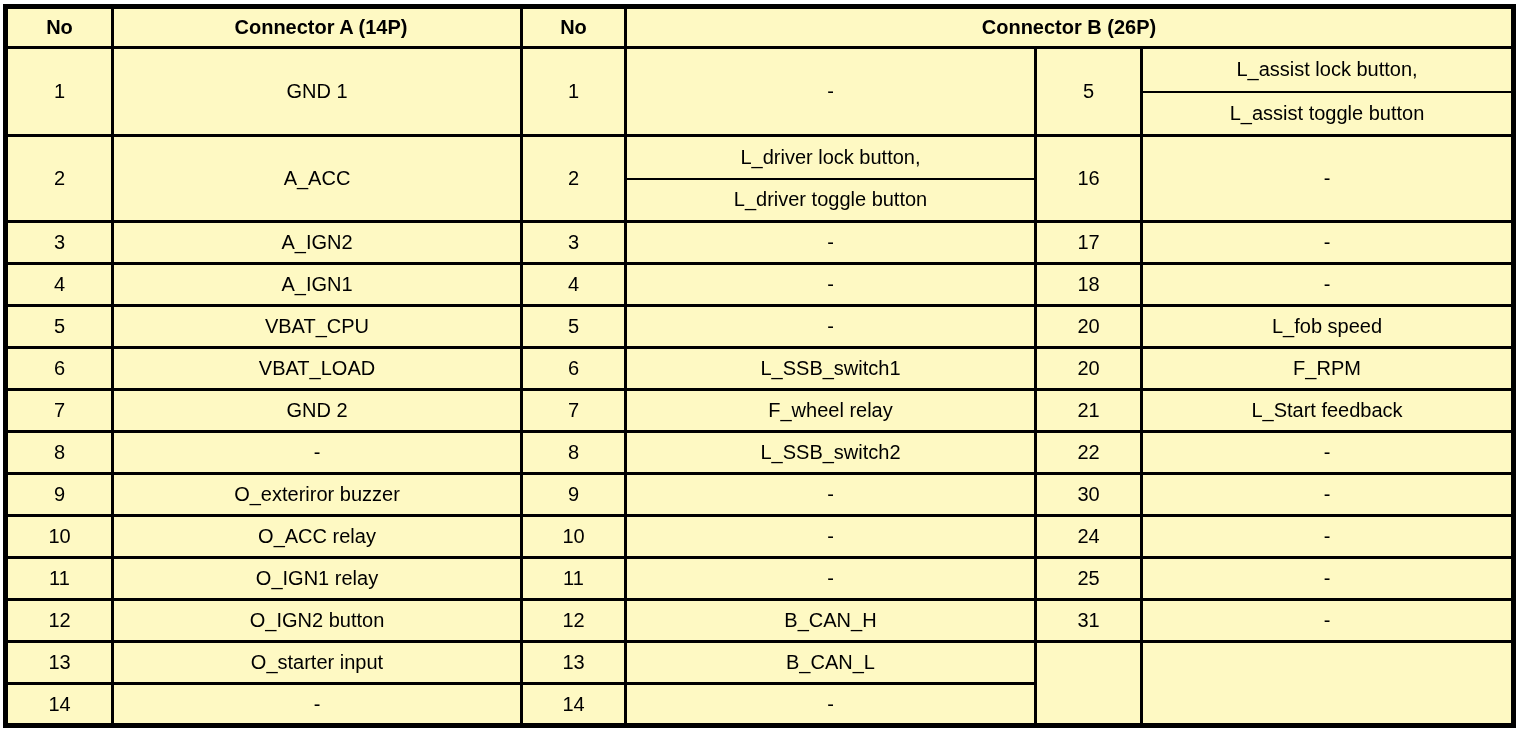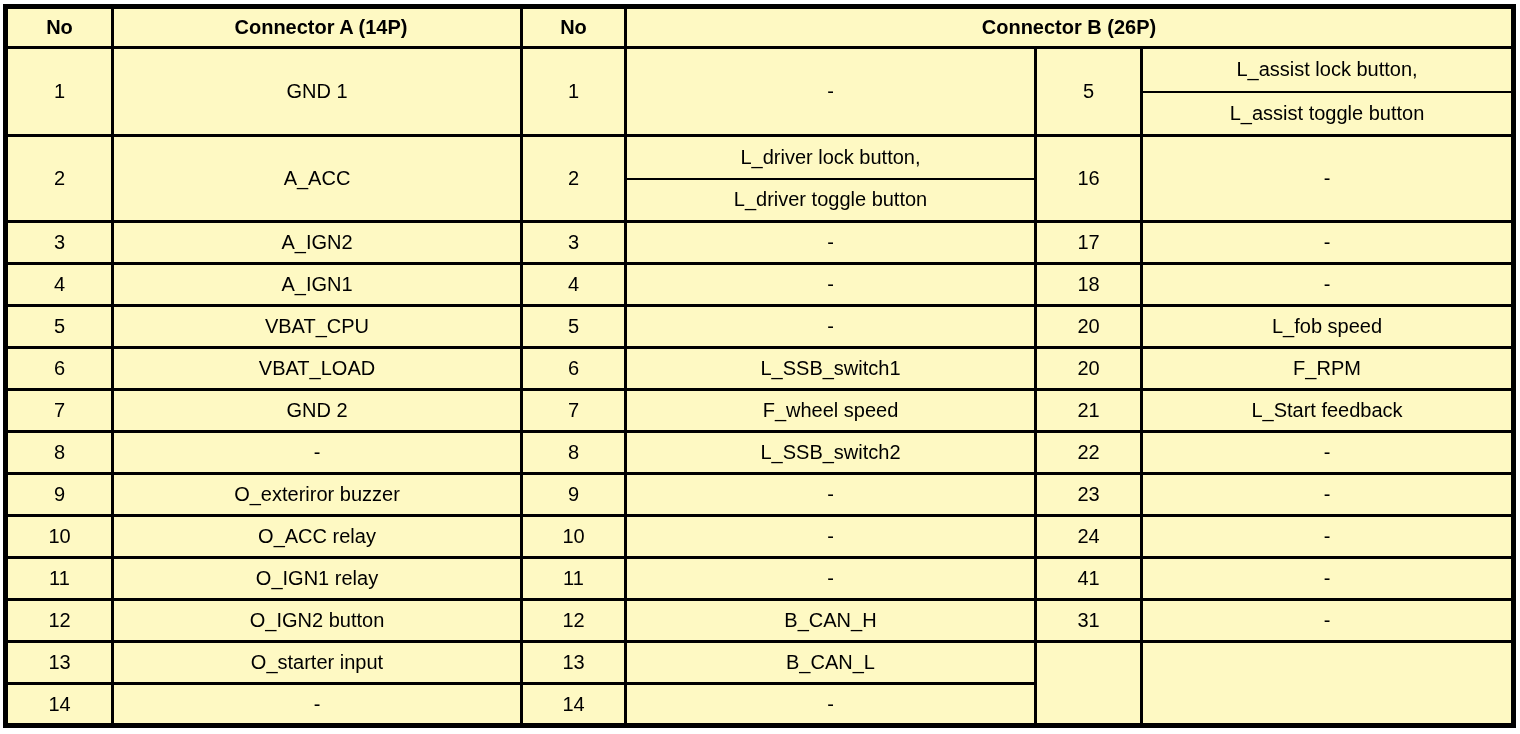--- a/index.html
+++ b/index.html
@@ -140,54 +140,54 @@
         <td>VBAT_LOAD</td>
         <td>6</td>
         <td>L_SSB_switch1</td>
         <td>20</td>
         <td>F_RPM</td>
       </tr>
       <tr class="row-std">
         <td>7</td>
         <td>GND 2</td>
         <td>7</td>
-        <td>F_wheel speed</td>
+        <td>F_wheel relay</td>
         <td>21</td>
         <td>L_Start feedback</td>
       </tr>
       <tr class="row-std">
         <td>8</td>
         <td>-</td>
         <td>8</td>
         <td>L_SSB_switch2</td>
         <td>22</td>
         <td>-</td>
       </tr>
       <tr class="row-std">
         <td>9</td>
         <td>O_exteriror buzzer</td>
         <td>9</td>
         <td>-</td>
-        <td>23</td>
+        <td>30</td>
         <td>-</td>
       </tr>
       <tr class="row-std">
         <td>10</td>
         <td>O_ACC relay</td>
         <td>10</td>
         <td>-</td>
         <td>24</td>
         <td>-</td>
       </tr>
       <tr class="row-std">
         <td>11</td>
         <td>O_IGN1 relay</td>
         <td>11</td>
         <td>-</td>
-        <td>41</td>
+        <td>25</td>
         <td>-</td>
       </tr>
       <tr class="row-std">
         <td>12</td>
         <td>O_IGN2 button</td>
         <td>12</td>
         <td>B_CAN_H</td>
         <td>31</td>
         <td>-</td>
       </tr>

